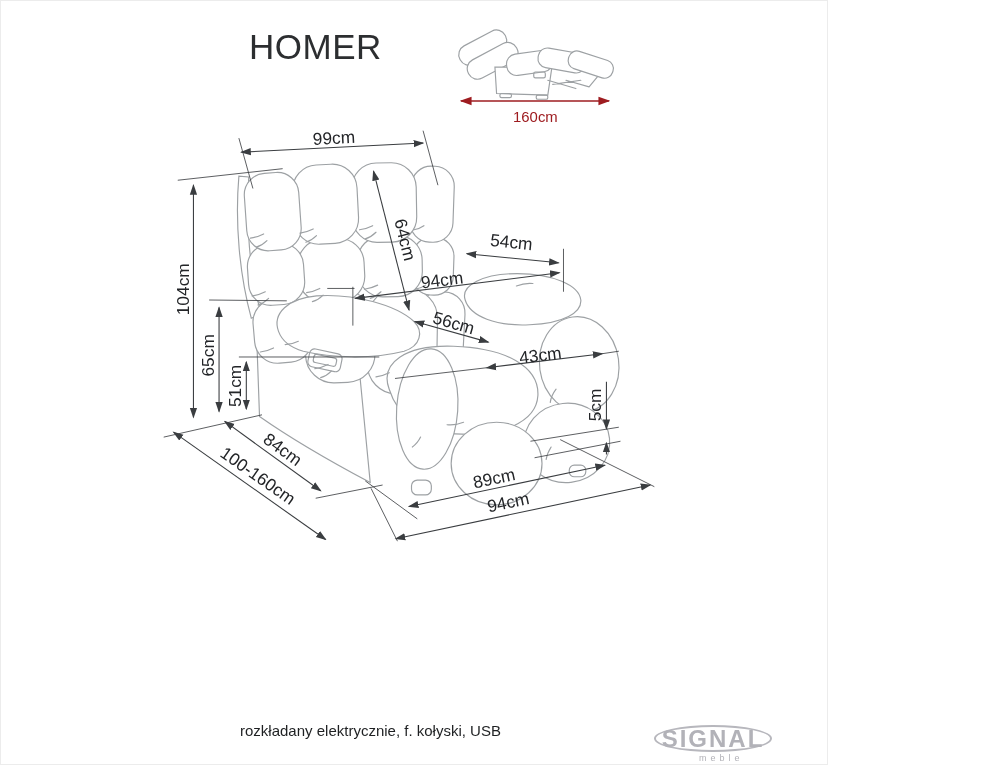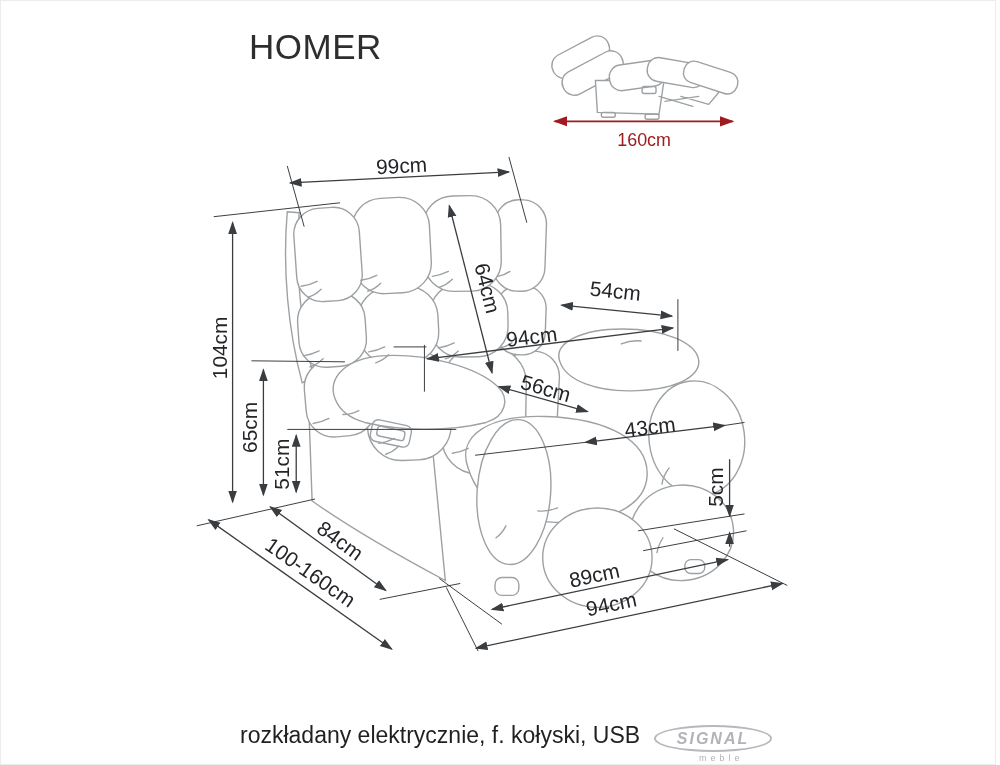--- a/index.html
+++ b/index.html
@@ -1,29 +1,29 @@
 <!DOCTYPE html>
 <html style="--accent_red: #9e1c20; --chair_line: #9da1a4; --dimension_line: #3a3d40; --text_color: #232528; --logo_gray: #b2b2b8; --title_color: #2c2e30;"><head>
 <meta charset="utf-8">
 <style>
   :root{
     --accent_red:#9e1c20; --chair_line:#9da1a4; --dimension_line:#3a3d40;
     --text_color:#232528; --logo_gray:#b2b2b8; --title_color:#2c2e30;
   }
   *{margin:0;padding:0;box-sizing:border-box}
   body{background:#fff;font-family:"Liberation Sans",sans-serif;}
-  .canvas{position:relative;width:996px;height:765px;background:#ffffff;
+  .canvas{position:relative;width:828px;height:765px;background:#ffffff;
           border:1px solid #ececec;overflow:hidden;}
   .title{position:absolute;left:248px;top:26px;font-size:35px;letter-spacing:.5px;
          color:var(--title_color);}
-  .desc{position:absolute;left:239px;top:721px;font-size:23px;color:#1e2022;}
+  .desc{position:absolute;left:239px;top:721px;font-size:15px;color:#1e2022;}
   .logo{position:absolute;left:653px;top:724px;width:122px;}
   .logo-oval{width:118px;height:27px;border:2px solid #b7b7bd;border-radius:50%;
              display:flex;align-items:center;justify-content:center;}
-  .logo-brand{font-size:16px;font-weight:bold;font-style:italic;letter-spacing:2px;
+  .logo-brand{font-size:24px;font-weight:bold;letter-spacing:2px;
               color:var(--logo_gray);}
   .logo-sub{font-size:9px;letter-spacing:4px;color:var(--logo_gray);
             margin:1px 0 0 45px;}
   svg{position:absolute;inset:0;}
   .chair{stroke:var(--chair_line);fill:none;stroke-width:1.4;
          stroke-linecap:round;stroke-linejoin:round;}
   .puff{stroke:var(--chair_line);fill:#ffffff;stroke-width:1.4;}
   .dim{stroke:var(--dimension_line);fill:none;stroke-width:1.3;}
   .ext{stroke:var(--dimension_line);fill:none;stroke-width:1;}
   .dimtext{fill:var(--text_color);font-size:21px;text-anchor:middle;

